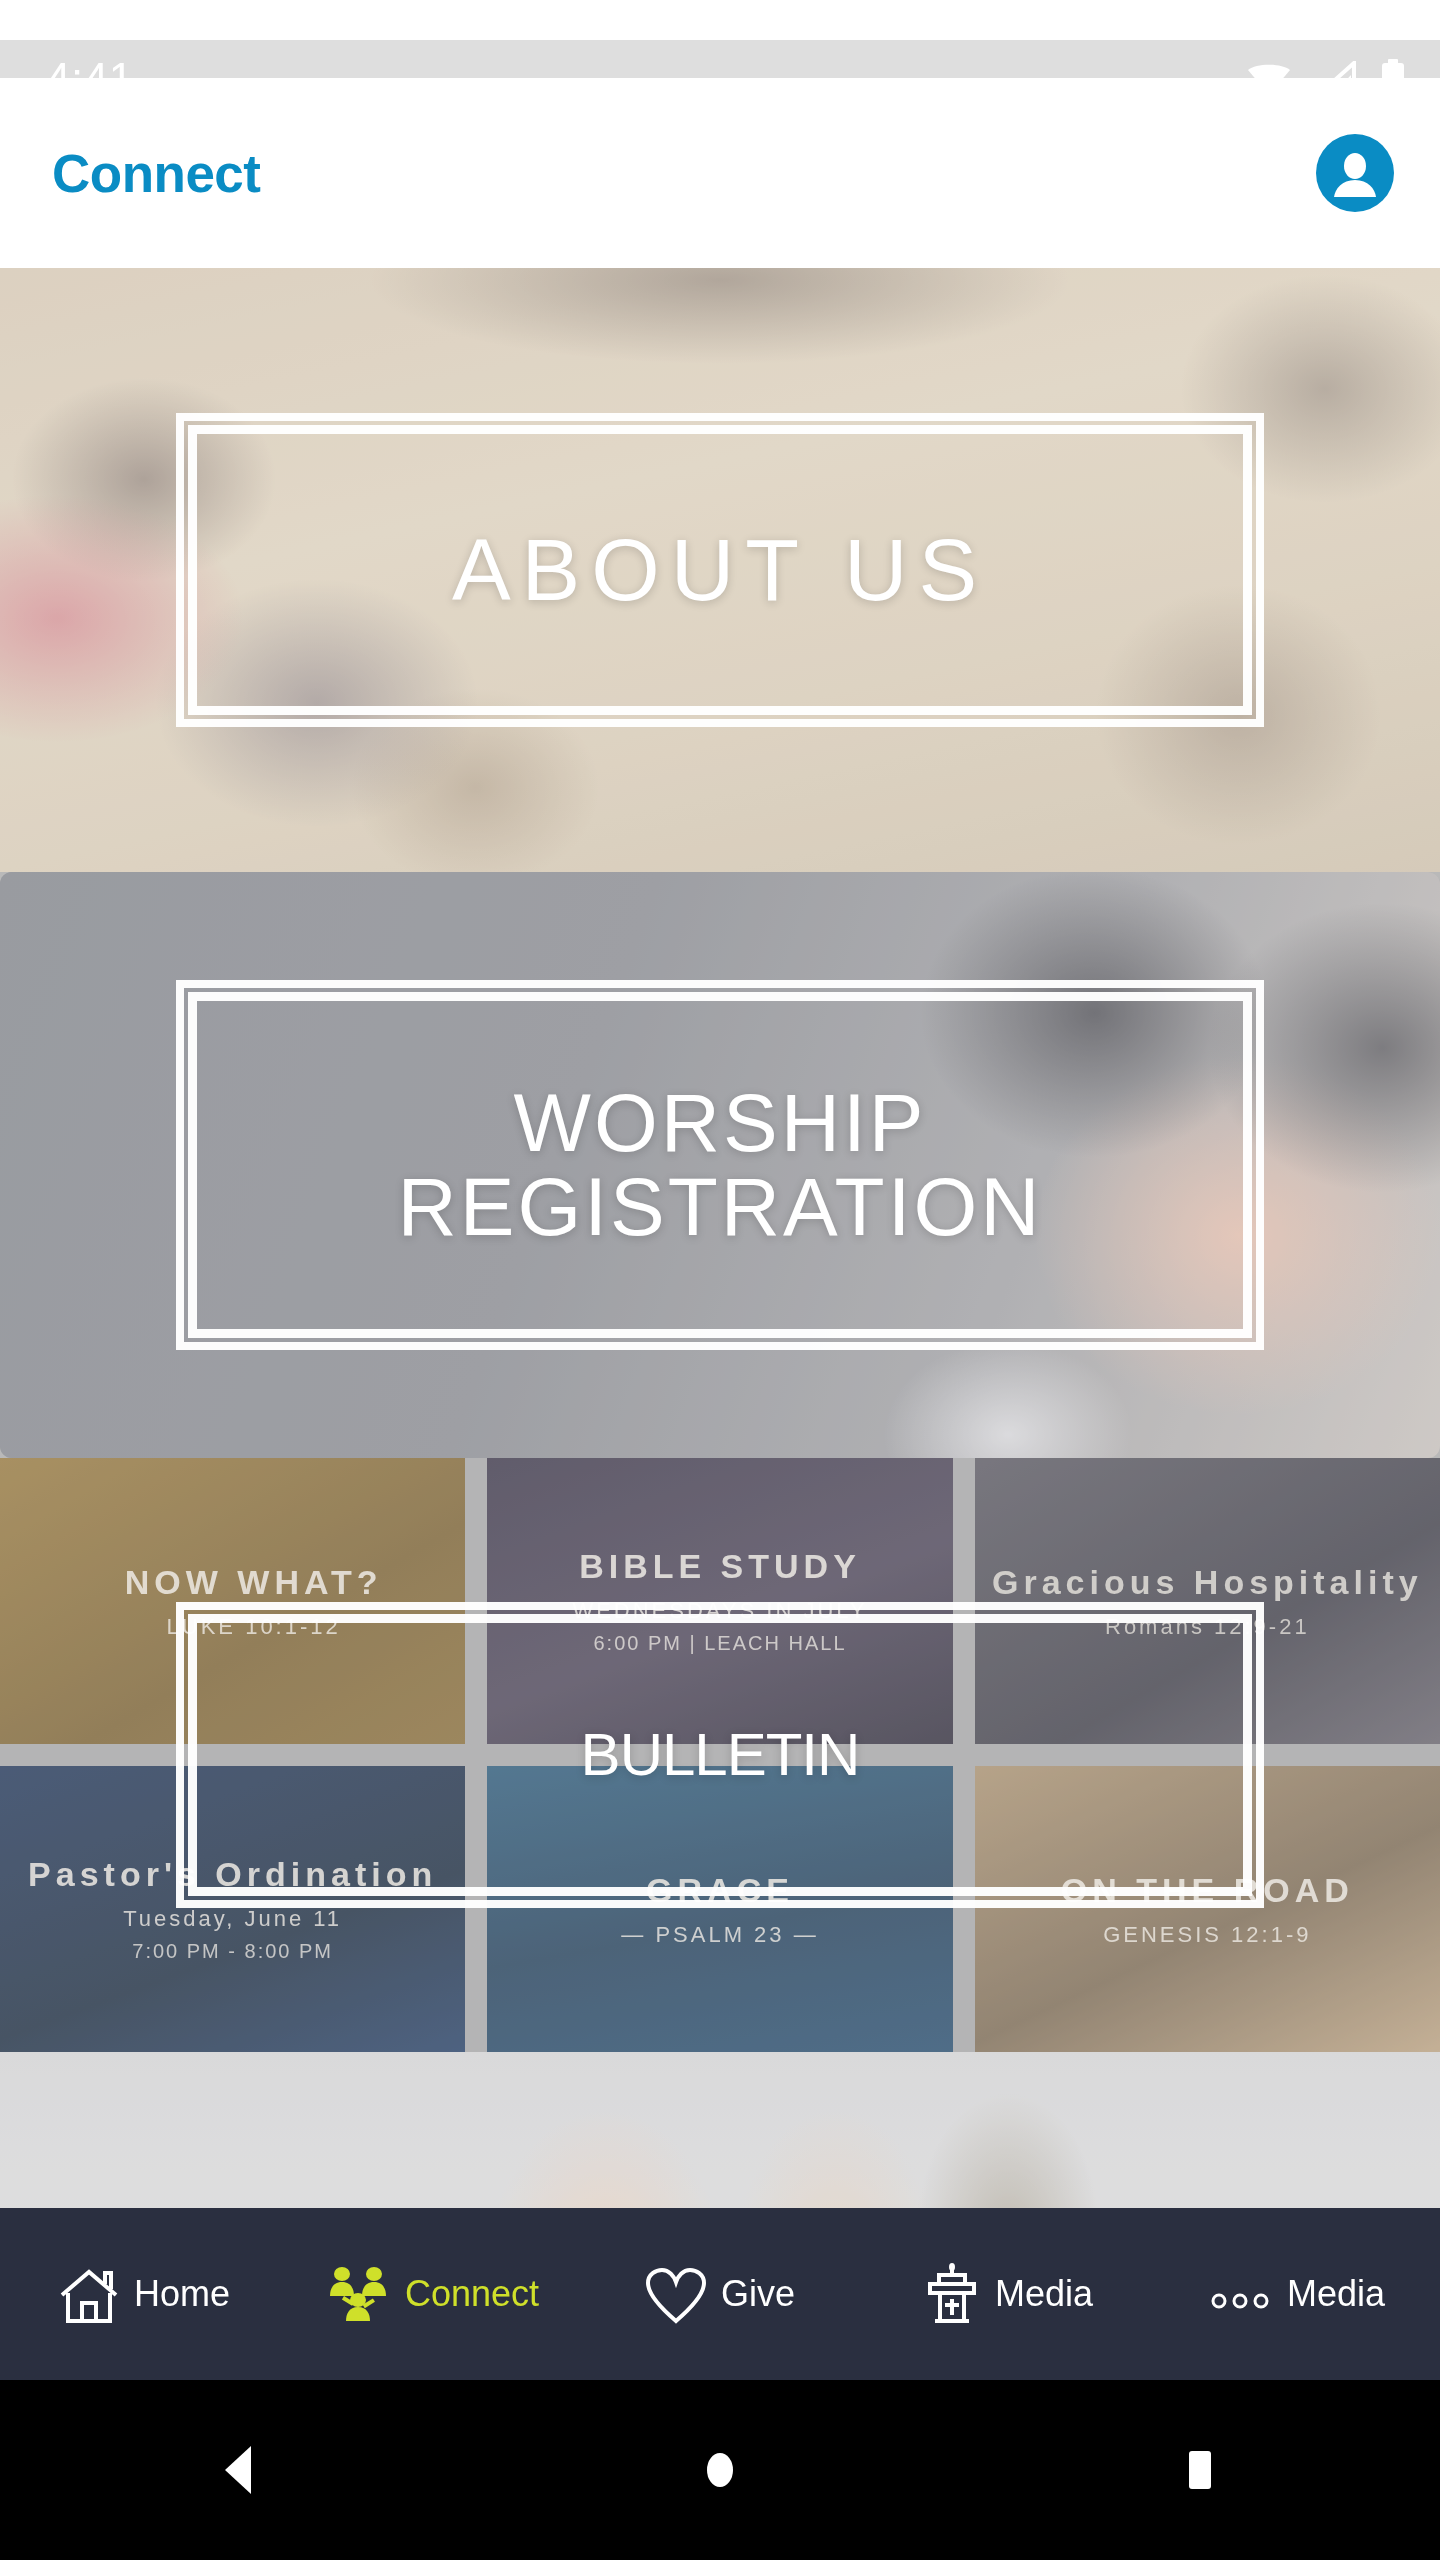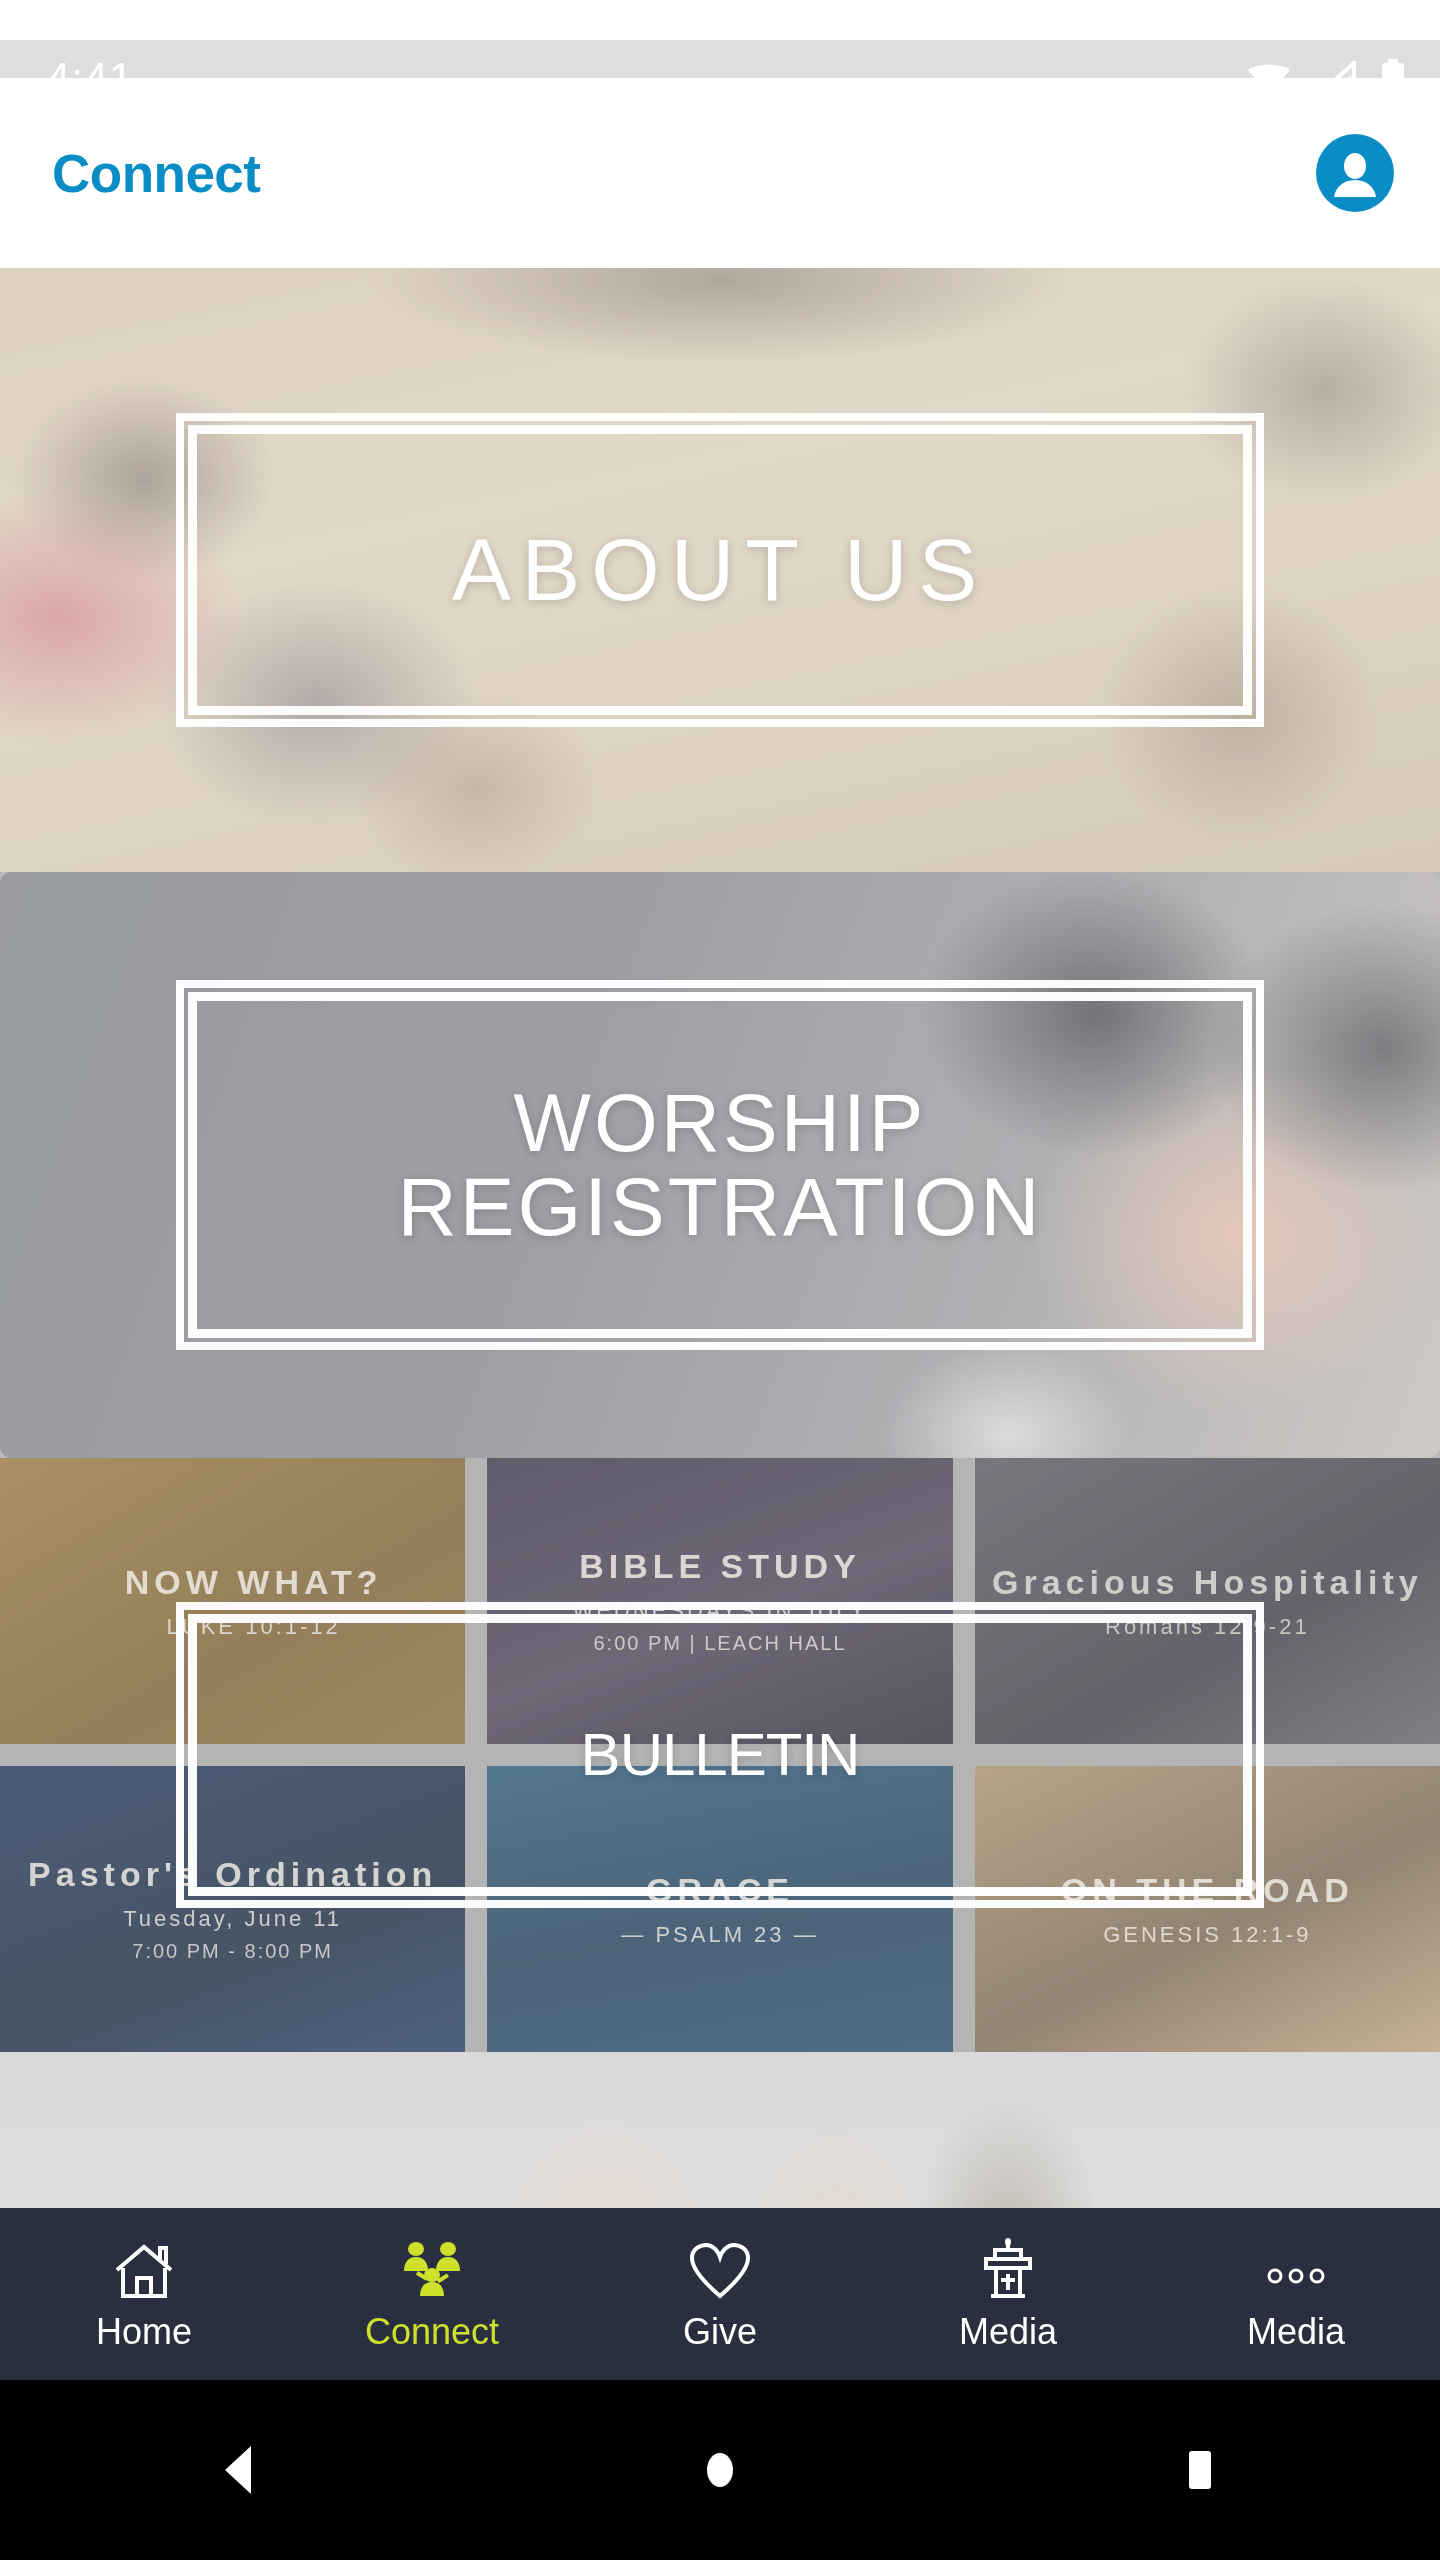--- a/index.html
+++ b/index.html
@@ -136,21 +136,21 @@
       linear-gradient(180deg,#c9c9cb 0%,#cfcfd0 48%,#d6cec6 100%);
   }
 
   
   .tabbar {
     position:absolute; bottom:180px; left:0; width:1440px; height:172px;
     background:#2a2f40;
     display:flex; align-items:center;
   }
   .tab {
-    flex:1; display:flex; flex-direction:column;
+    flex:1; display:flex; flex-direction:row;
     align-items:center; justify-content:center; gap:14px;
     height:100%;
   }
   .tab-icon { height:62px; display:flex; align-items:flex-end; justify-content:center; }
   .tab-label { font-size:36px; color:#ffffff; line-height:1; }
   .tab.active .tab-label { color:#cfe02a; }
 
   
   .navbar {
     position:absolute; bottom:0; left:0; width:1440px; height:180px;

